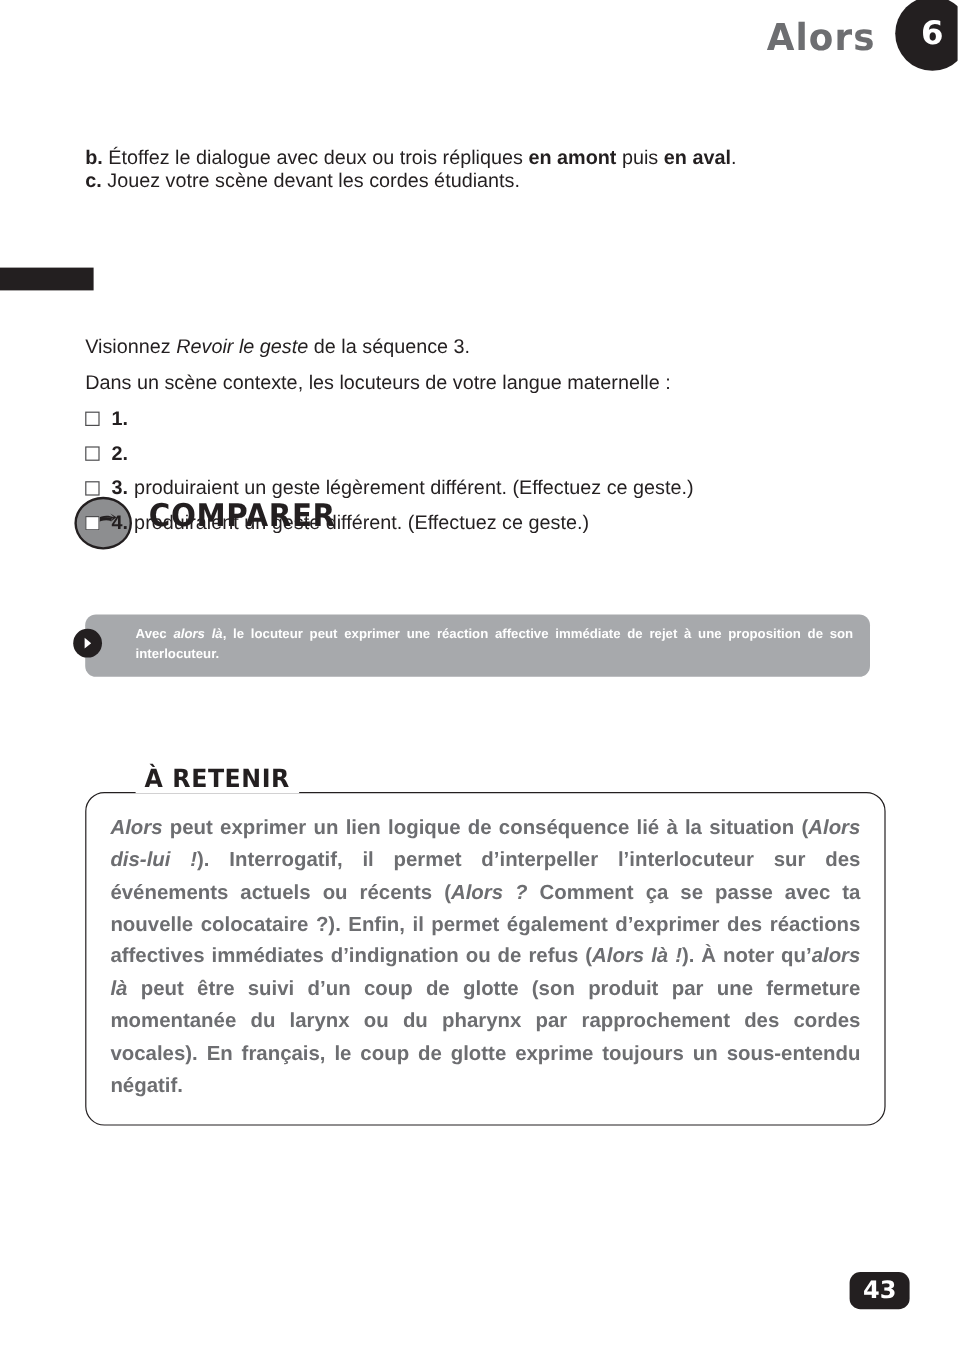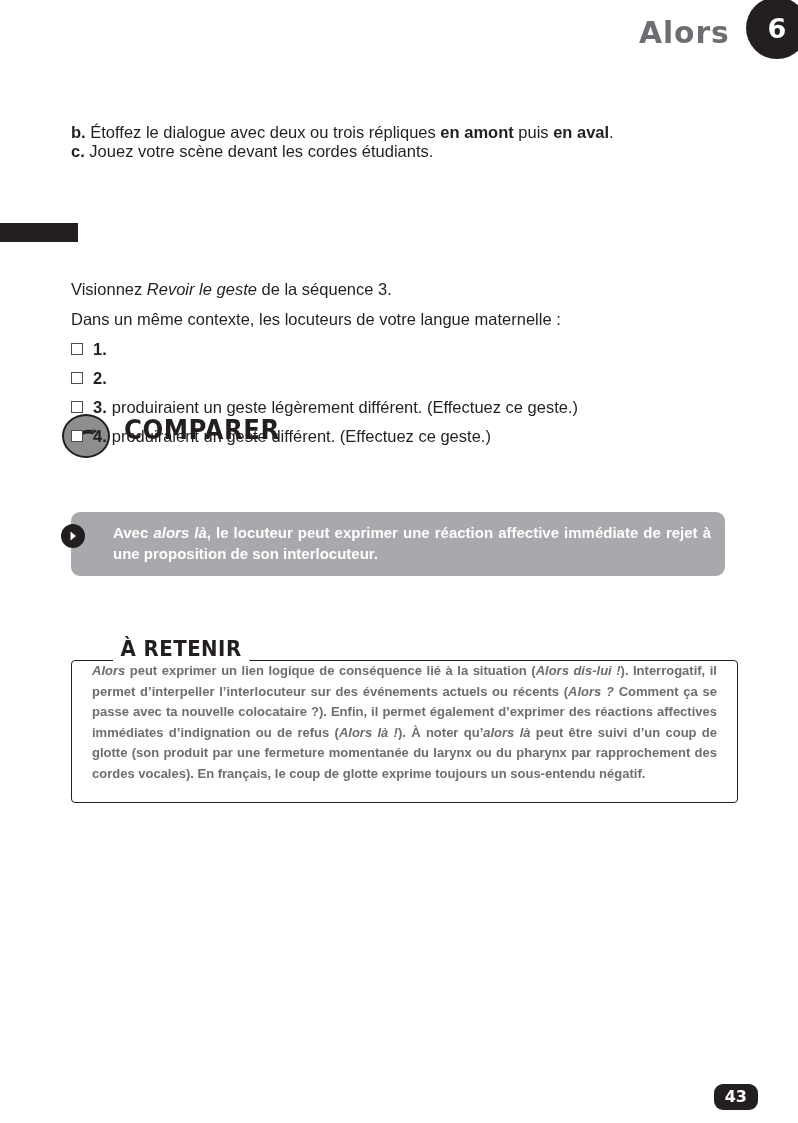--- a/index.html
+++ b/index.html
@@ -152,21 +152,21 @@
   .callout {
     position: absolute;
     top: 512px;
     left: 0;
     width: 654px;
     background: #a7a9ac;
     border-radius: 9px;
     padding: 10px 14px 11px 42px;
     box-sizing: border-box;
     color: #ffffff;
-    font-size: 15px;
+    font-size: 11px;
     line-height: 1.42;
     text-align: justify;
     font-weight: 600;
   }
   .callout-icon {
     position: absolute;
     left: -10px;
     top: 12px;
     width: 24px;
     height: 24px;
@@ -195,40 +195,40 @@
     letter-spacing: 0.5px;
     color: #231f20;
     background: #ffffff;
     padding: 0 8px;
     z-index: 2;
     transform: scaleX(0.94);
     transform-origin: left center;
   }
   .retain-box {
     border: 1.6px solid #231f20;
-    border-radius: 4px;
-    padding: 0 20px 18px 20px;
+    border-radius: 16px;
+    padding: 16px 20px 18px 20px;
     box-sizing: border-box;
     color: #6d6e71;
-    font-size: 13px;
+    font-size: 17px;
     line-height: 1.58;
     text-align: justify;
     font-weight: 600;
   }
 
   
   .page-number {
     position: absolute;
     right: 40px;
-    bottom: 13px;
+    bottom: 32px;
     background: #231f20;
     color: #ffffff;
     font-family: "DejaVu Sans", sans-serif;
     font-weight: bold;
-    font-size: 16px;
+    font-size: 20px;
     border-radius: 9px;
     padding: 3px 11px 4px 11px;
   }
 </style>
 </head>
 <body>
 
 <div class="page-header">
   <span class="header-title">Alors</span>
   <span class="header-badge">6</span>
@@ -255,21 +255,21 @@
         <path d="M2 12 C6 3, 15 1, 22 4 L19 1 L24 4 L19 8 L21 5 C15 3, 7 5, 4 13 Z" fill="#231f20"></path>
         <path d="M3 13 C7 6, 14 4, 20 6" stroke="#231f20" stroke-width="2.4" fill="none"></path>
       </svg>
     </div>
     <div class="section-title">COMPARER</div>
   </div>
 
   <div class="para instr1">
     <span>Visionnez </span><span class="ital">Revoir le geste</span><span> de la séquence 3.</span>
   </div>
-  <div class="para instr2">Dans un même contexte, les locuteurs de votre langue maternelle :</div>
+  <div class="para instr2">Dans un scène contexte, les locuteurs de votre langue maternelle :</div>
 
   <div class="choices">
     <div class="choice-row">
       <span class="checkbox"></span>
       <span class="choice-num">1.</span>
     </div>
     <div class="choice-row">
       <span class="checkbox"></span>
       <span class="choice-num">2.</span>
     </div>

